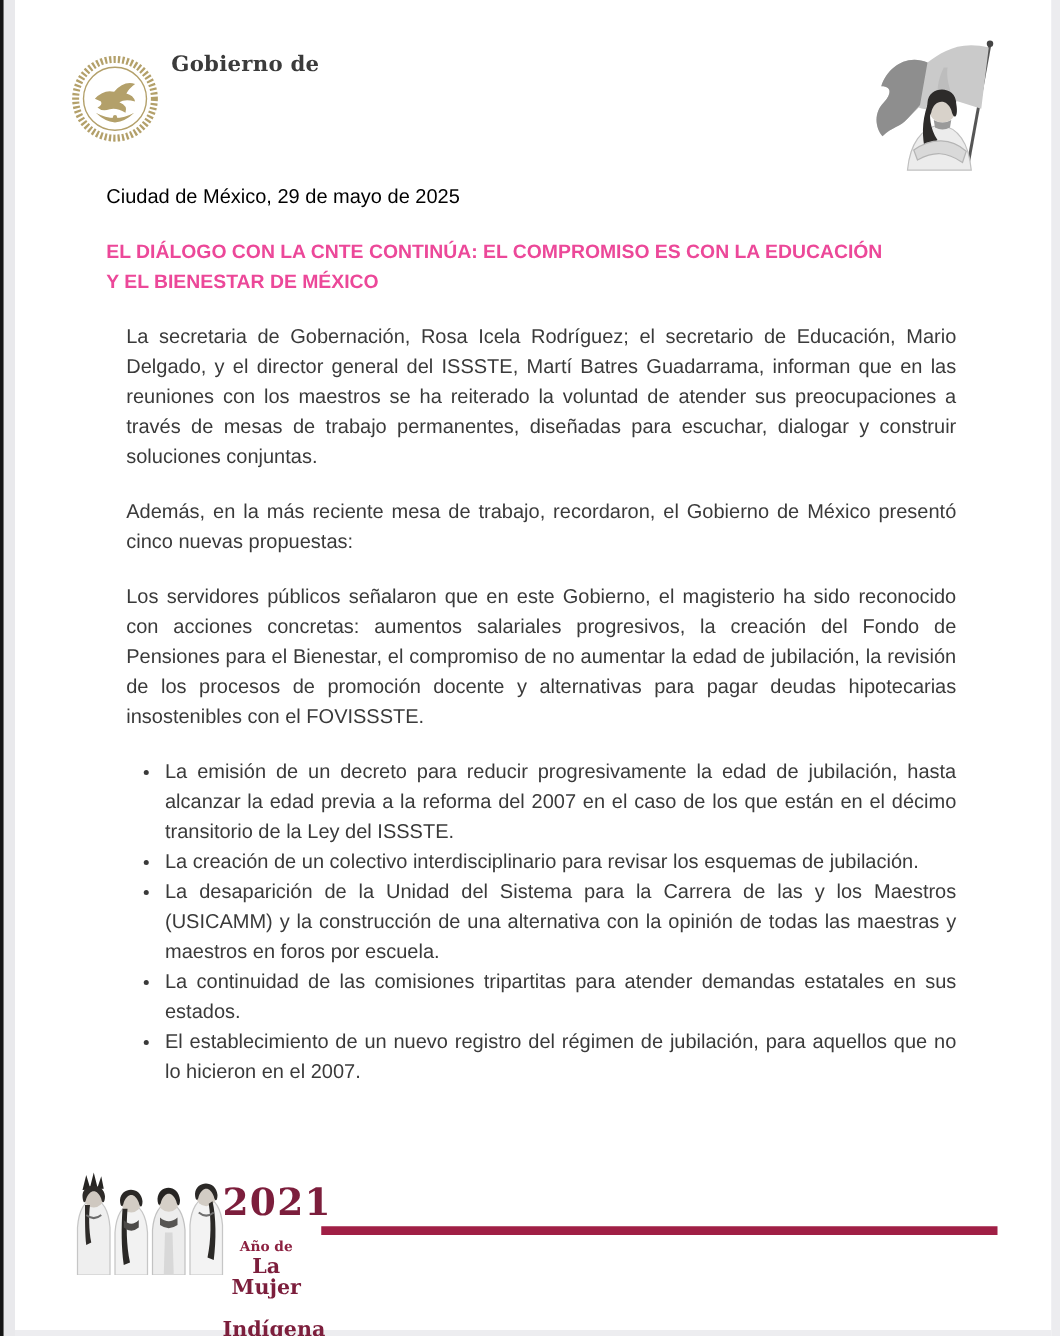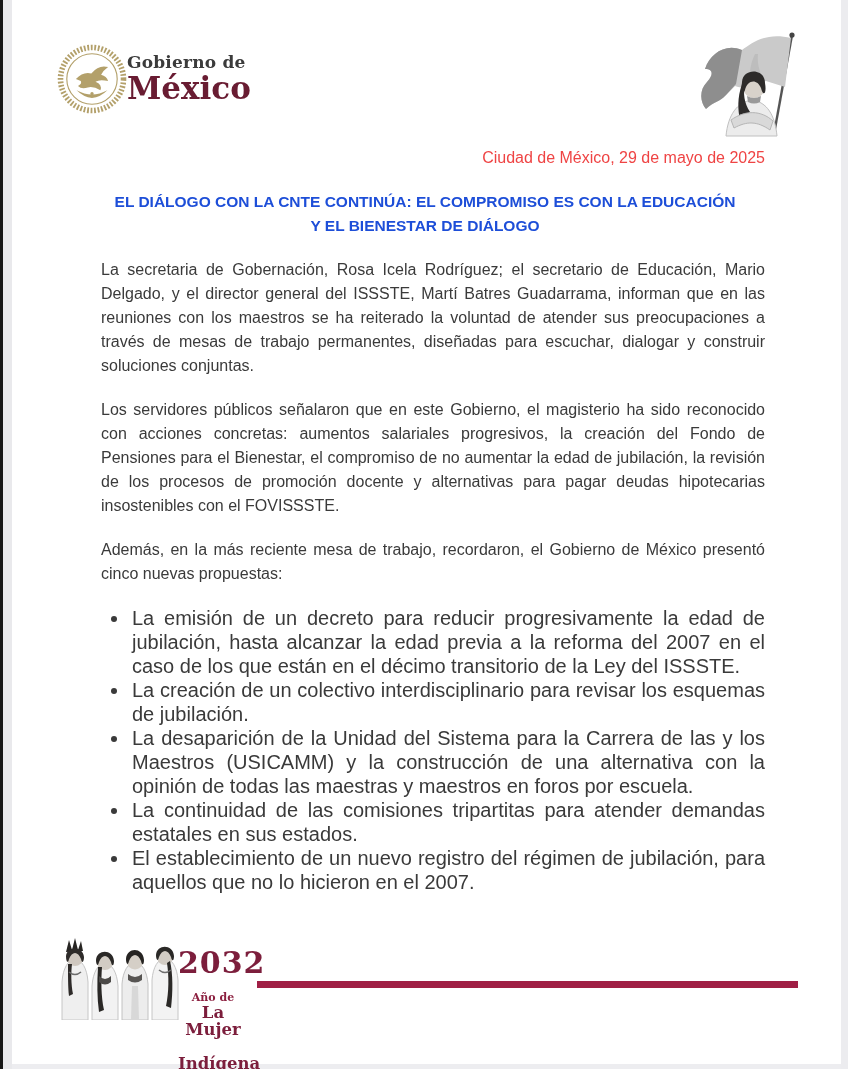--- a/index.html
+++ b/index.html
@@ -8,38 +8,38 @@
     font-family:"Liberation Sans",sans-serif;color:var(--text-dark,#3a3a3a);
     overflow:hidden;
   }
   
   .edge-left-dark{position:absolute;left:0;top:0;width:3px;height:1069px;background:#161616}
   .edge-left-light{position:absolute;left:3px;top:0;width:9px;height:1069px;background:var(--edge-gray,#e9e9ec)}
   .edge-right{position:absolute;left:841px;top:0;width:7px;height:1069px;background:#ececef}
   .edge-bottom{position:absolute;left:12px;top:1064px;width:829px;height:5px;background:#ededf0}
 
   
-  .gob-logo{position:absolute;left:57px;top:44px;display:flex;align-items:center;}
+  .gob-logo{position:absolute;left:57px;top:44px;display:flex;gap:10px}
   .gob-logo svg{display:block}
   .gob-logo-text{font-family:"DejaVu Serif",serif;font-weight:bold;line-height:1}
   .gob-line1{font-size:17px;color:#3b3b3b;letter-spacing:.2px}
   .gob-line2{font-size:31px;color:var(--brand-maroon,#691c32);margin-top:2px}
   .flag-illustration{position:absolute;left:695px;top:30px;width:112px;height:108px}
 
   
   .doc{position:absolute;left:85px;top:146px;width:680px}
-  .dateline{text-align:right;font-size:16px;line-height:24px;color:#ef4444;margin:0 0 20px 0}
-  .doc-title{text-align:center;font-weight:bold;color:#1d4ed8;margin:0 0 20px 0}
+  .dateline{text-align:left;font-size:16px;line-height:24px;color:#000000;margin:0 0 20px 0}
+  .doc-title{text-align:left;font-weight:bold;color:#ec4899;margin:0 0 20px 0}
   .doc-title .t-line{font-size:15.5px;line-height:24px;white-space:nowrap}
   .paragraphs p{
     text-align:justify;font-size:16px;line-height:24px;margin:0 0 20px 16px;color:#3a3a3a;
   }
   ul.proposals{margin:18px 0 0 0;padding:0 0 0 45px;list-style:disc}
   ul.proposals li{
-    text-align:justify;font-size:20px;line-height:24px;color:#3a3a3a;margin:0;padding-left:2px;
+    text-align:justify;font-size:16px;line-height:24px;color:#3a3a3a;margin:0;padding-left:2px;
   }
 
   
   .footer-women{position:absolute;left:56px;top:936px;width:132px;height:84px}
   .footer-year-block{
     position:absolute;left:178px;top:948px;width:70px;text-align:center;
     font-family:"DejaVu Serif",serif;font-weight:bold;color:#7c1e3c;line-height:1;
   }
   .f-year{font-size:30px;letter-spacing:1px;color:#7c1e3c}
   .f-ano{font-size:11px;margin-top:14px;color:#8c2040}
@@ -60,21 +60,20 @@
     <svg width="70" height="70" viewBox="0 0 100 100" aria-hidden="true">
       <circle cx="50" cy="50" r="45" fill="none" stroke="#b3a06a" stroke-width="8" stroke-dasharray="2.6 2.4"></circle>
       <circle cx="50" cy="50" r="36" fill="none" stroke="#b3a06a" stroke-width="1.6"></circle>
       <path d="M27 50 Q37 39 49 42 Q60 29 73 33 Q66 38 63 44 Q71 46 73 53 Q61 50 55 54 Q65 58 62 66 Q52 60 44 62 Q35 65 30 60 Q36 57 34 53 Z" fill="#b3a06a"></path>
       <path d="M28 66 Q50 78 72 66 Q62 76 50 77 Q38 76 28 66 Z" fill="#b3a06a"></path>
       <circle cx="50" cy="71" r="2.4" fill="#b3a06a"></circle>
     </svg>
   </span>
   <span class="gob-logo-text">
     <div class="gob-line1">Gobierno de</div>
-    <div class="gob-line2">México</div>
   </span>
 </div>
 
 <div class="flag-illustration">
   <svg width="112" height="108" viewBox="0 0 112 108" aria-hidden="true">
     <line x1="97" y1="5" x2="79" y2="104" stroke="#555" stroke-width="2.4"></line>
     <circle cx="97" cy="5" r="2.6" fill="#444"></circle>
     <path d="M96 8 C72 2 58 12 47 20 C30 13 15 24 10 39 C20 39 17 47 12 52 C4 60 5 72 11 79 C19 71 25 72 31 65 L40 56 C53 61 63 53 71 51 L90 57 Z" fill="#cacaca"></path>
     <path d="M47 20 C30 13 15 24 10 39 C20 39 17 47 12 52 C4 60 5 72 11 79 C19 71 25 72 31 65 L41 54 Z" fill="#8e8e8e"></path>
     <path d="M60 24 C55 34 54 44 56 52 L68 50 C64 40 62 32 63 24 Z" fill="#bdbdbd"></path>
@@ -85,31 +84,31 @@
     <path d="M36 90 C50 80 66 80 78 91 L75 100 C62 91 52 91 39 98 Z" fill="#d9d9d9" stroke="#b5b5b5" stroke-width="1"></path>
     <path d="M52 66 Q59 70 66 66 L65 72 Q59 75 53 72 Z" fill="#9a9a9a"></path>
   </svg>
 </div>
 
 <div class="doc">
   <div class="dateline">Ciudad de México, 29 de mayo de 2025</div>
 
   <div class="doc-title">
     <div class="t-line">EL DIÁLOGO CON LA CNTE CONTINÚA: EL COMPROMISO ES CON LA EDUCACIÓN</div>
-    <div class="t-line">Y EL BIENESTAR DE DIÁLOGO</div>
+    <div class="t-line">Y EL BIENESTAR DE MÉXICO</div>
   </div>
 
   <div class="paragraphs">
 
       <p>La secretaria de Gobernación, Rosa Icela Rodríguez; el secretario de Educación, Mario Delgado, y el director general del ISSSTE, Martí Batres Guadarrama, informan que en las reuniones con los maestros se ha reiterado la voluntad de atender sus preocupaciones a través de mesas de trabajo permanentes, diseñadas para escuchar, dialogar y construir soluciones conjuntas.</p>
 
 
+      <p>Además, en la más reciente mesa de trabajo, recordaron, el Gobierno de México presentó cinco nuevas propuestas:</p>
+
       <p>Los servidores públicos señalaron que en este Gobierno, el magisterio ha sido reconocido con acciones concretas: aumentos salariales progresivos, la creación del Fondo de Pensiones para el Bienestar, el compromiso de no aumentar la edad de jubilación, la revisión de los procesos de promoción docente y alternativas para pagar deudas hipotecarias insostenibles con el FOVISSSTE.</p>
-
-      <p>Además, en la más reciente mesa de trabajo, recordaron, el Gobierno de México presentó cinco nuevas propuestas:</p>
     </div>
 
   <ul class="proposals">
 
       <li>La emisión de un decreto para reducir progresivamente la edad de jubilación, hasta alcanzar la edad previa a la reforma del 2007 en el caso de los que están en el décimo transitorio de la Ley del ISSSTE.</li>
 
       <li>La creación de un colectivo interdisciplinario para revisar los esquemas de jubilación.</li>
 
       <li>La desaparición de la Unidad del Sistema para la Carrera de las y los Maestros (USICAMM) y la construcción de una alternativa con la opinión de todas las maestras y maestros en foros por escuela.</li>
 
@@ -143,19 +142,19 @@
 
     <path d="M96 44 C97 31 102 23 109 22 C116 23 121 31 122 44 L122 84 L96 84 Z" fill="#f3f3f3" stroke="#c6c6c6" stroke-width="1"></path>
     <circle cx="109" cy="21" r="8" fill="#d2ccc4"></circle>
     <path d="M100 19 C101 8 117 8 118 20 C118 25 116 26 115 21 C112 13 106 13 103 21 C102 26 100 24 100 19 Z" fill="#2b2927"></path>
     <path d="M114 25 C117 38 117 56 115 72 L110 70 C113 56 113 40 111 27 Z" fill="#2b2927"></path>
     <path d="M103 34 Q109 39 115 34" stroke="#6e6e6e" stroke-width="1.6" fill="none"></path>
   </svg>
 </div>
 
 <div class="footer-year-block">
-  <div class="f-year">2032</div>
+  <div class="f-year">2021</div>
   <div class="f-ano">Año de</div>
   <div class="f-l1">La Mujer</div>
   <div class="f-l2">Indígena</div>
 </div>
 
 <div class="footer-rule"></div>
 
 </body></html>

